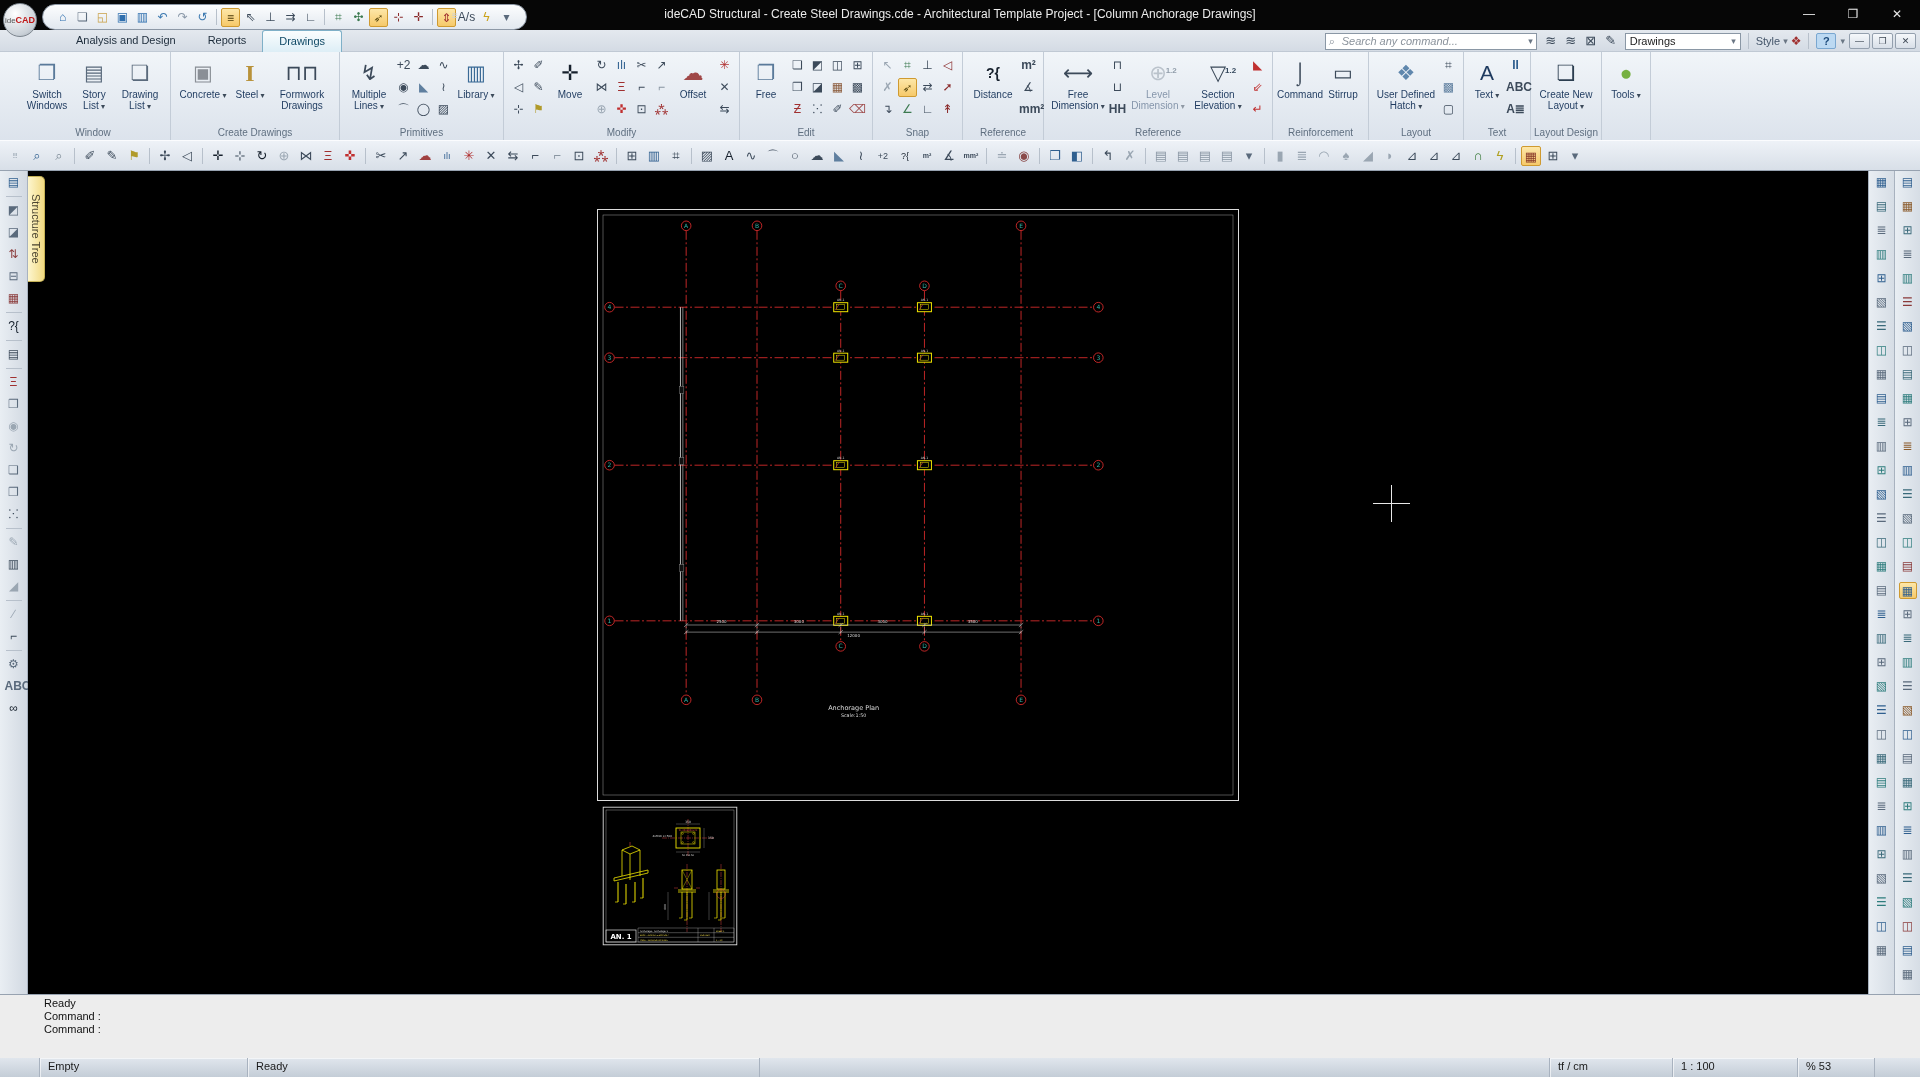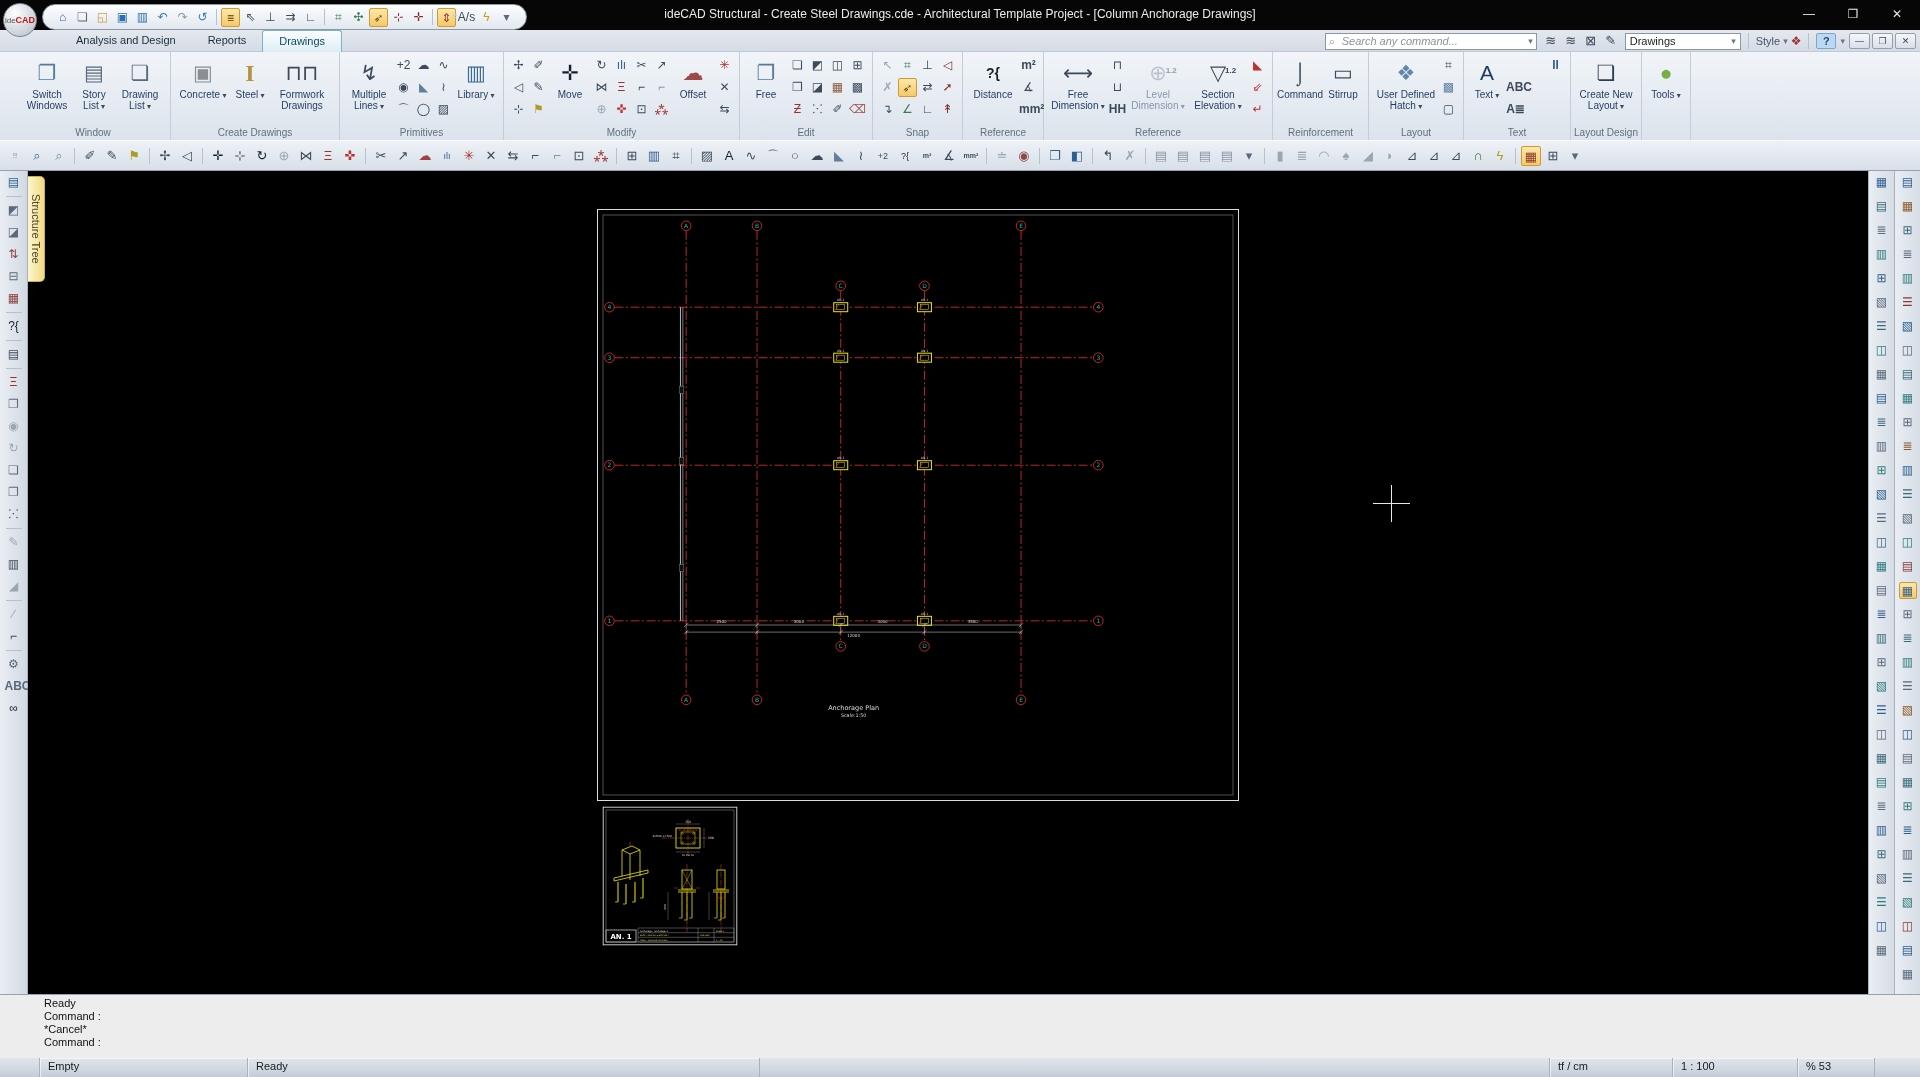--- a/index.html
+++ b/index.html
@@ -429,21 +429,21 @@
         </div>
         <div class="glabel">Layout</div>
       </div>
       <div class="rgroup">
         <div class="items">
           <div class="rbig" style="width: 36px;">
             <div class="g" style="color: rgb(30, 58, 95);">A</div>
             <div class="l">Text<span class="dd"> ▾</span></div>
           </div>
           <div class="rcol">
-            <span class="ticon txt2" style="color: rgb(47, 95, 143); margin-left: 40px;">II</span>
+            <span class="ticon txt2" style="color: rgb(47, 95, 143);">II</span>
             <span class="ticon txt2">ABC</span>
             <span class="ticon txt2">A≣</span>
           </div>
         </div>
         <div class="glabel">Text</div>
       </div>
       <div class="rgroup">
         <div class="items">
           <div class="rbig" style="width: 60px;">
             <div class="g" style="color: rgb(44, 62, 80);">❏</div>
@@ -835,21 +835,20 @@
         <span class="ticon" style="color: rgb(46, 125, 125);">▧</span>
         <span class="ticon" style="color: rgb(138, 58, 58);">◫</span>
         <span class="ticon" style="color: rgb(47, 95, 143);">▤</span>
         <span class="ticon" style="color: rgb(90, 106, 124);">▦</span>
       </div>
   </div>
 
   <div id="cmd">
     <div class="line">Ready</div>
     <div class="line">Command :</div>
-    <div class="line">*Cancel*</div>
     <div class="line">Command :</div>
   </div>
 
   <div id="statusbar">
     <div class="sgrip"></div>
     <div class="scell" style="width:208px">Empty</div>
     <div class="scell" style="width:512px">Ready</div>
     <div class="sfill"></div>
     <div class="scell" style="width:123px">tf / cm</div>
     <div class="scell" style="width:125px">1 : 100</div>

